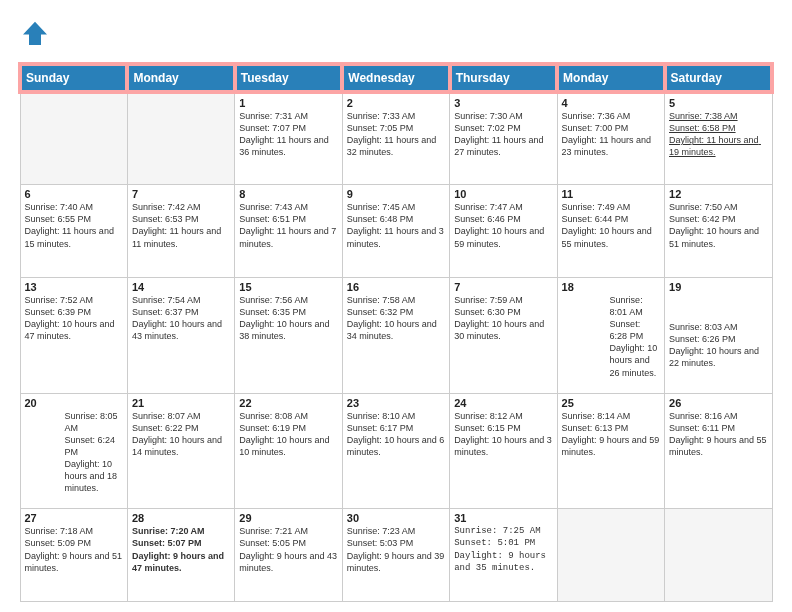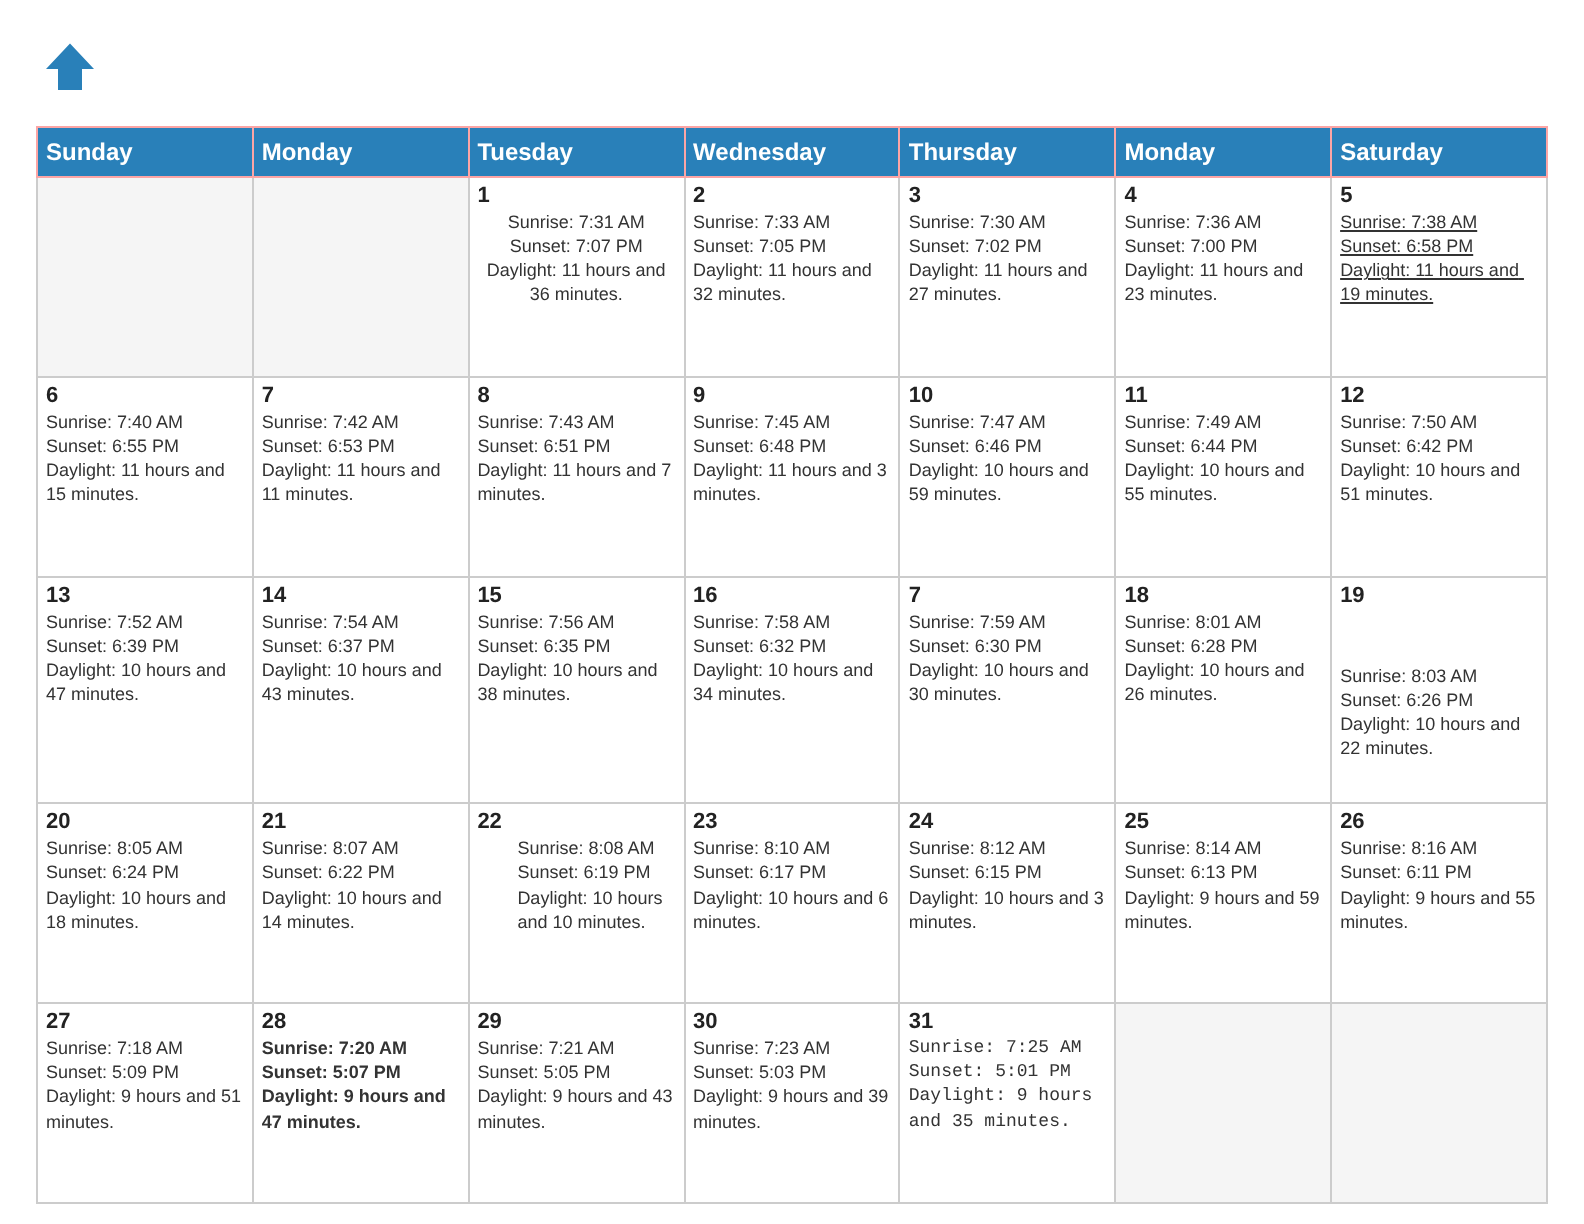--- a/index.html
+++ b/index.html
@@ -59,21 +59,21 @@
       width: 100%;
       table-layout: fixed;
     }
     .calendar th {
       background: #2980b9;
       color: #fff;
       font-size: 12px;
       font-weight: bold;
       padding: 5px 4px;
       text-align: left;
-      border: 1px solid #fca5a5;
+      border: 4px solid #fca5a5;
     }
     .calendar td {
       vertical-align: top;
       padding: 3px 4px;
       border: 1px solid #ccc;
       font-size: 9.5px;
       color: #333;
       height: 84px;
       background: #fff;
     }
@@ -133,21 +133,21 @@
           <th>Monday</th>
           <th>Saturday</th>
         </tr>
     </thead>
     <tbody id="calendar-body">
     <tr>
           <td class="empty"></td>
           <td class="empty"></td>
           <td>
             <span class="day-num">1</span>
-            <div class="day-info" style="white-space: pre-wrap; text-align: center;">Sunrise: 7:31 AM
+            <div class="day-info" style="white-space: pre-wrap;">Sunrise: 7:31 AM
 Sunset: 7:07 PM
 Daylight: 11 hours and 36 minutes.</div>
           </td>
           <td>
             <span class="day-num">2</span>
             <div class="day-info" style="white-space: pre-wrap;">Sunrise: 7:33 AM
 Sunset: 7:05 PM
 Daylight: 11 hours and 32 minutes.</div>
           </td>
           <td>
@@ -239,47 +239,47 @@
 Daylight: 10 hours and 34 minutes.</div>
           </td>
           <td>
             <span class="day-num">7</span>
             <div class="day-info" style="white-space: pre-wrap;">Sunrise: 7:59 AM
 Sunset: 6:30 PM
 Daylight: 10 hours and 30 minutes.</div>
           </td>
           <td>
             <span class="day-num">18</span>
-            <div class="day-info" style="white-space: pre-wrap;">Sunrise: 8:01 AM
+            <div class="day-info" style="white-space: pre-wrap; margin-left: 48px;">Sunrise: 8:01 AM
 Sunset: 6:28 PM
 Daylight: 10 hours and 26 minutes.</div>
           </td>
           <td>
             <span class="day-num">19</span>
             <div class="day-info" style="white-space: pre-wrap; margin-top: 28px;">Sunrise: 8:03 AM
 Sunset: 6:26 PM
 Daylight: 10 hours and 22 minutes.</div>
           </td>
         </tr>
         <tr class="row-alt">
           <td>
             <span class="day-num">20</span>
-            <div class="day-info" style="white-space: pre-wrap;">Sunrise: 8:05 AM
+            <div class="day-info" style="white-space: pre-wrap; margin-left: 40px;">Sunrise: 8:05 AM
 Sunset: 6:24 PM
 Daylight: 10 hours and 18 minutes.</div>
           </td>
           <td>
             <span class="day-num">21</span>
             <div class="day-info" style="white-space: pre-wrap;">Sunrise: 8:07 AM
 Sunset: 6:22 PM
 Daylight: 10 hours and 14 minutes.</div>
           </td>
           <td>
             <span class="day-num">22</span>
-            <div class="day-info" style="white-space: pre-wrap; margin-left: 20px;">Sunrise: 8:08 AM
+            <div class="day-info" style="white-space: pre-wrap;">Sunrise: 8:08 AM
 Sunset: 6:19 PM
 Daylight: 10 hours and 10 minutes.</div>
           </td>
           <td>
             <span class="day-num">23</span>
             <div class="day-info" style="white-space: pre-wrap;">Sunrise: 8:10 AM
 Sunset: 6:17 PM
 Daylight: 10 hours and 6 minutes.</div>
           </td>
           <td>

